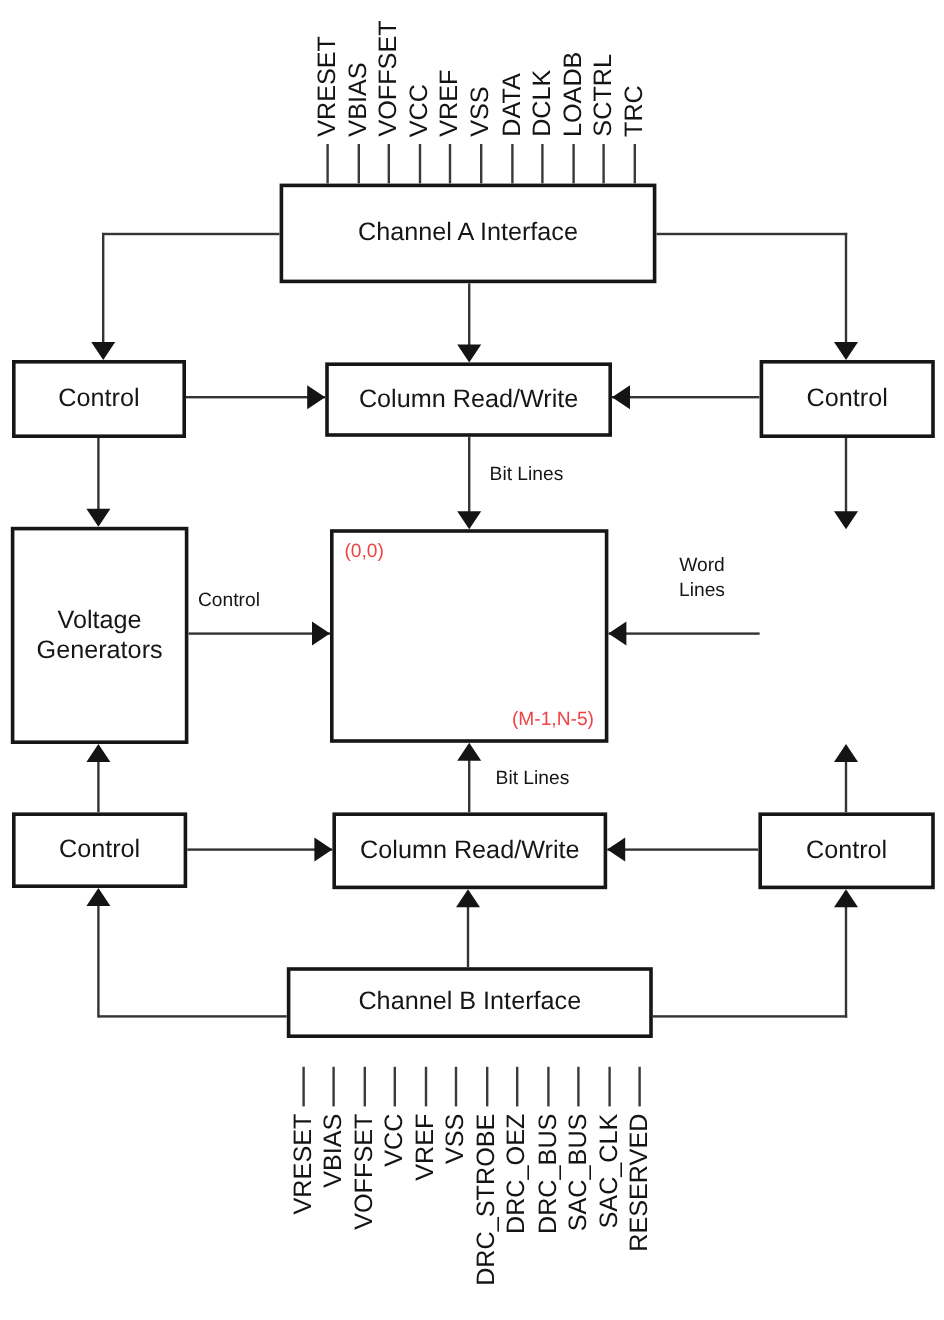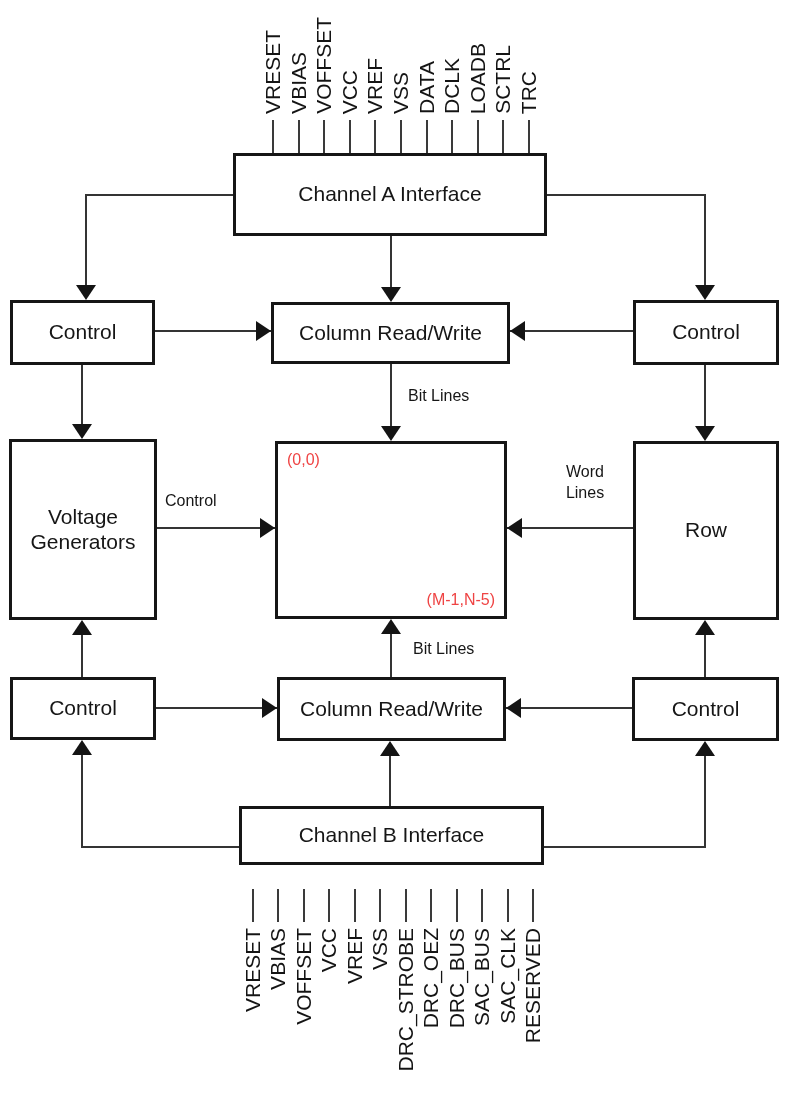--- a/index.html
+++ b/index.html
@@ -158,23 +158,20 @@
 
   <div class="box" style="left:9px;top:439px;width:148px;height:181px;">
     <span style="display:block;max-width:120px;">Voltage Generators</span>
   </div>
 
   <div class="box" style="left:275px;top:441px;width:232px;height:178px;">
     <span class="corner" style="left:9px;top:7px;">(0,0)</span>
     <span class="corner" style="right:9px;bottom:7px;">(M-1,N-5)</span>
   </div>
 
-  <div class="box" style="left:633px;top:441px;width:146px;height:179px;">
-    <span>Row</span>
-  </div>
 
   <div class="box" style="left:10px;top:677px;width:146px;height:63px;">
     <span>Control</span>
   </div>
 
   <div class="box" style="left:277px;top:677px;width:229px;height:64px;">
     <span>Column Read/Write</span>
   </div>
 
   <div class="box" style="left:632px;top:677px;width:147px;height:64px;">

